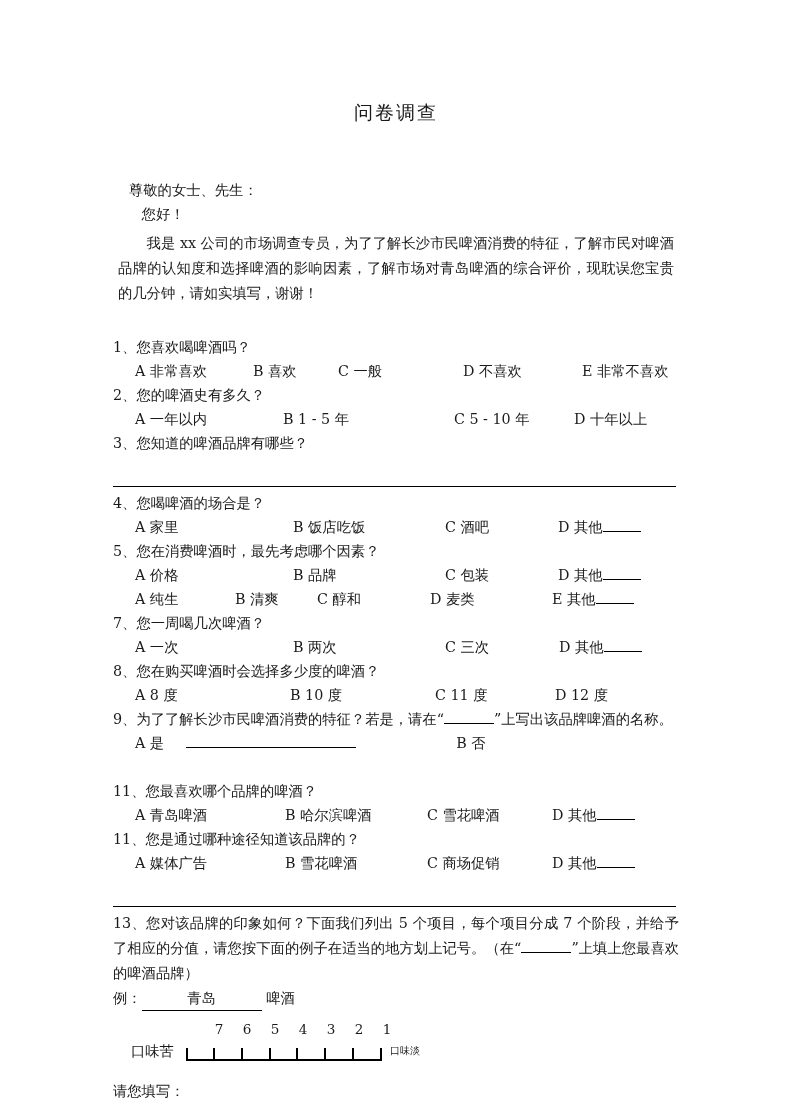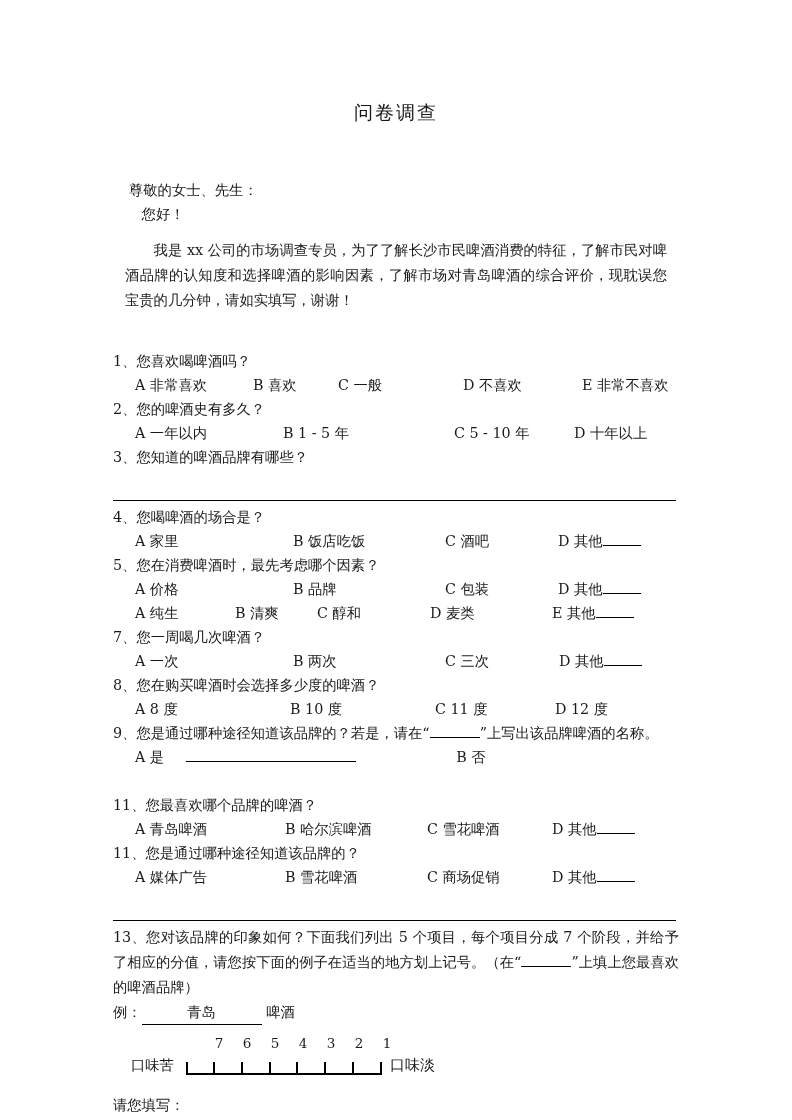--- a/index.html
+++ b/index.html
@@ -38,21 +38,21 @@
     left: 113px;
     top: 178px;
     width: 566px;
     font-size: 14.3px;
     line-height: 24px;
   }
 
   .salutation { margin: 0 0 0 16px; }
   .greeting { margin: 0; text-indent: 2em; }
   .intro {
-    margin: 12px;
+    margin: 5px;
     text-indent: 2em;
     text-align: justify;
     line-height: 25px;
   }
 
   
   .q-block { margin-top: 0; }
   .q-line {
     white-space: nowrap;
     line-height: 24px;
@@ -127,21 +127,21 @@
     display: flex;
     height: 28px;
   }
   .scale-label-left {
     font-size: 14.3px;
     padding-right: 12px;
     padding-left: 18px;
     line-height: 20px;
   }
   .scale-label-right {
-    font-size: 15px;
+    font-size: 10px;
     padding-left: 8px;
     line-height: 20px;
   }
   .ruler {
     position: relative;
     width: 196px;
     height: 20px;
     border-bottom: 2.5px solid #000;
     box-sizing: border-box;
   }
@@ -235,21 +235,21 @@
       <div class="q-line">
         <span>8、</span><span>您在购买啤酒时会选择多少度的啤酒？</span>
       </div>
       <div class="opt-line">
         <span class="opt" style="width:155px">A 8 度</span><span class="opt" style="width:145px">B 10 度</span><span class="opt" style="width:120px">C 11 度</span><span class="opt">D 12 度</span>
       </div>
     </div>
 
     <div class="q-block">
       <div class="q-line">
-        <span>9、</span><span>您是通过哪种途径知道该品牌的？若是，请在“</span><span class="blank blank-md"></span><span>”上写出该品牌啤酒的名称。</span>
+        <span>9、</span><span>为了了解长沙市民啤酒消费的特征？若是，请在“</span><span class="blank blank-md"></span><span>”上写出该品牌啤酒的名称。</span>
       </div>
       <div class="opt-line">
         <span class="opt">A 是</span><span class="blank blank-lg" style="margin-left:22px"></span><span class="opt" style="width:100px"></span><span class="opt">B 否</span>
       </div>
       <div class="spacer-line"></div>
     </div>
 
     <div class="q-block">
       <div class="q-line">
         <span>11、</span><span>您最喜欢哪个品牌的啤酒？</span>

